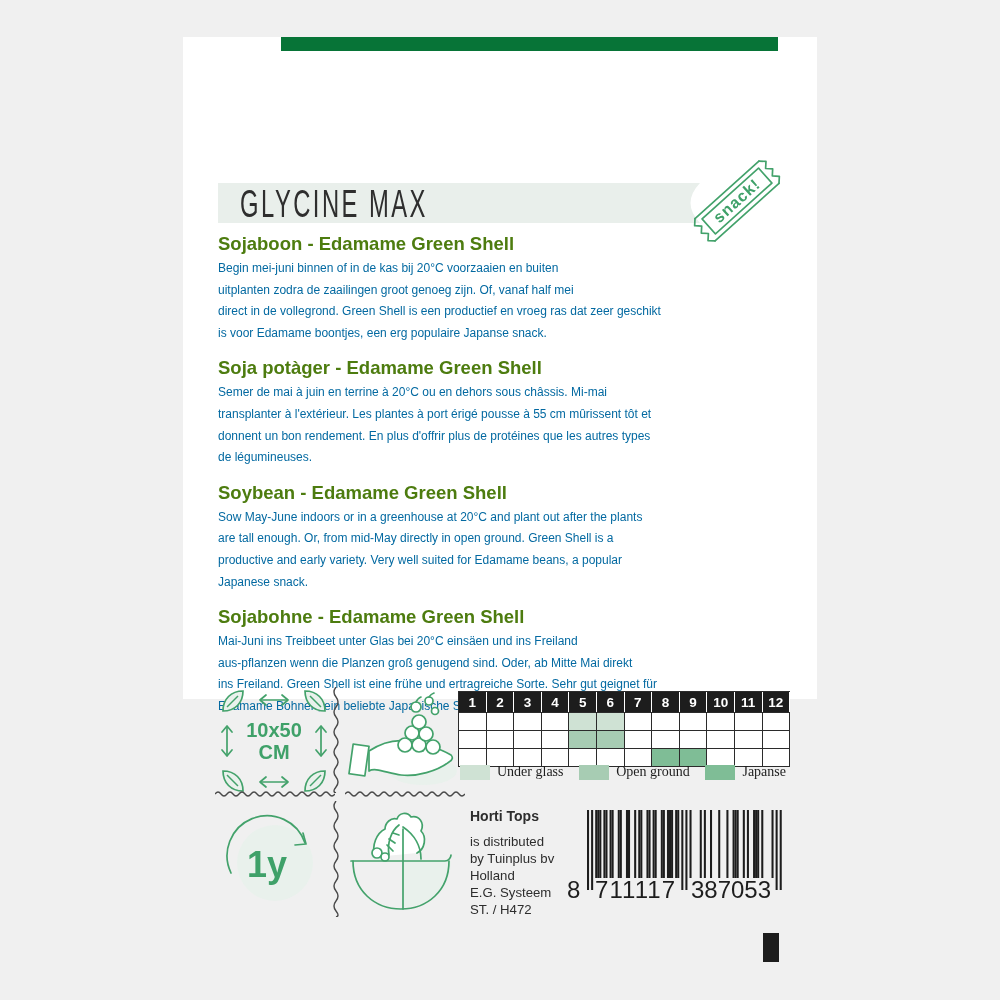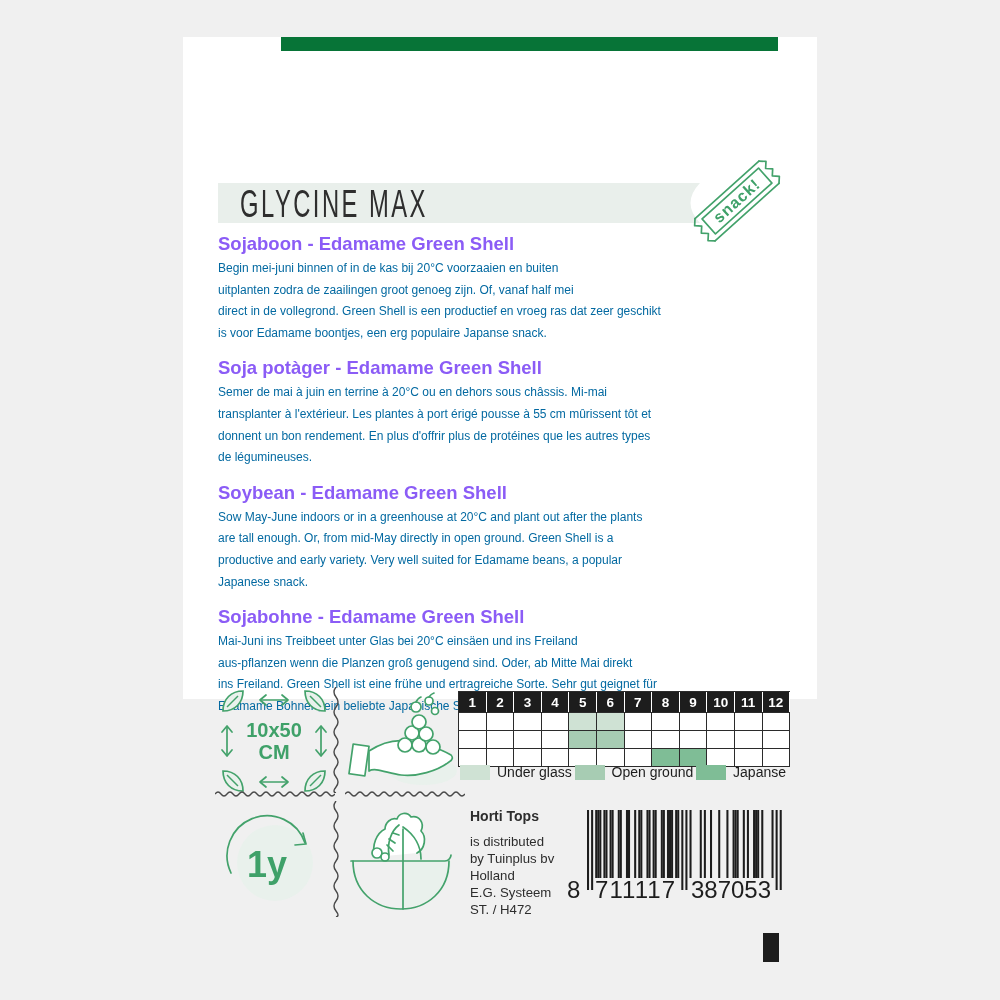--- a/index.html
+++ b/index.html
@@ -30,37 +30,37 @@
     transform:rotate(-42deg);
   }
   .snack text{
     font-family:"Liberation Sans", sans-serif;font-weight:bold;font-size:16px;fill:#3fa169;
     letter-spacing:1px;
   }
   
   .sections{position:absolute;left:35px;top:196px;width:576px;}
   .section{margin:0 0 13px 0;}
   .section h2{
-    margin:0 0 3px 0;font-size:18.5px;line-height:22px;color:#8b5cf6;font-weight:bold;
+    margin:0 0 3px 0;font-size:18.5px;line-height:22px;color:#4d7c0f;font-weight:bold;
   }
   .section p{
     margin:0;font-size:12px;line-height:21.6px;color:#0369a1;white-space:pre-line;
   }
   
   .abs{position:absolute;}
   
   .calendar{position:absolute;left:275px;top:654px;width:332px;}
   .cal-grid{display:grid;grid-template-columns:repeat(12,27.6px);border:1px solid #2b2b2b;border-right:none;}
   .cal-head{
     background:#1d1d1d;color:#fff;font-weight:bold;font-size:13.5px;
     height:20px;display:flex;align-items:center;justify-content:center;
     border-right:1px solid #ffffff;
   }
   .cal-cell{height:17px;border-right:1px solid #2b2b2b;border-top:1px solid #2b2b2b;background:#fff;}
-  .legend{position:absolute;left:277px;top:727px;width:326px;display:flex;justify-content:space-between;}
+  .legend{position:absolute;left:277px;top:727px;width:326px;display:flex;justify-content:space-between;font-family:Liberation Serif, serif;}
   .legend .item{display:flex;align-items:center;}
   .legend .swatch{width:30px;height:15px;margin-right:7px;display:inline-block;}
   .legend .lab{font-size:14px;color:#1d1d1d;}
   
   .distributor{position:absolute;left:287px;top:770px;width:100px;color:#2d2d2d;}
   .distributor .name{font-weight:bold;font-size:14px;line-height:18px;}
   .distributor .details{font-size:13.2px;line-height:17px;white-space:pre-line;margin-top:8px;}
   
   .barcode{position:absolute;left:378px;top:771px;}
   .barcode text{font-family:"Liberation Sans", sans-serif;fill:#1d1d1d;}

